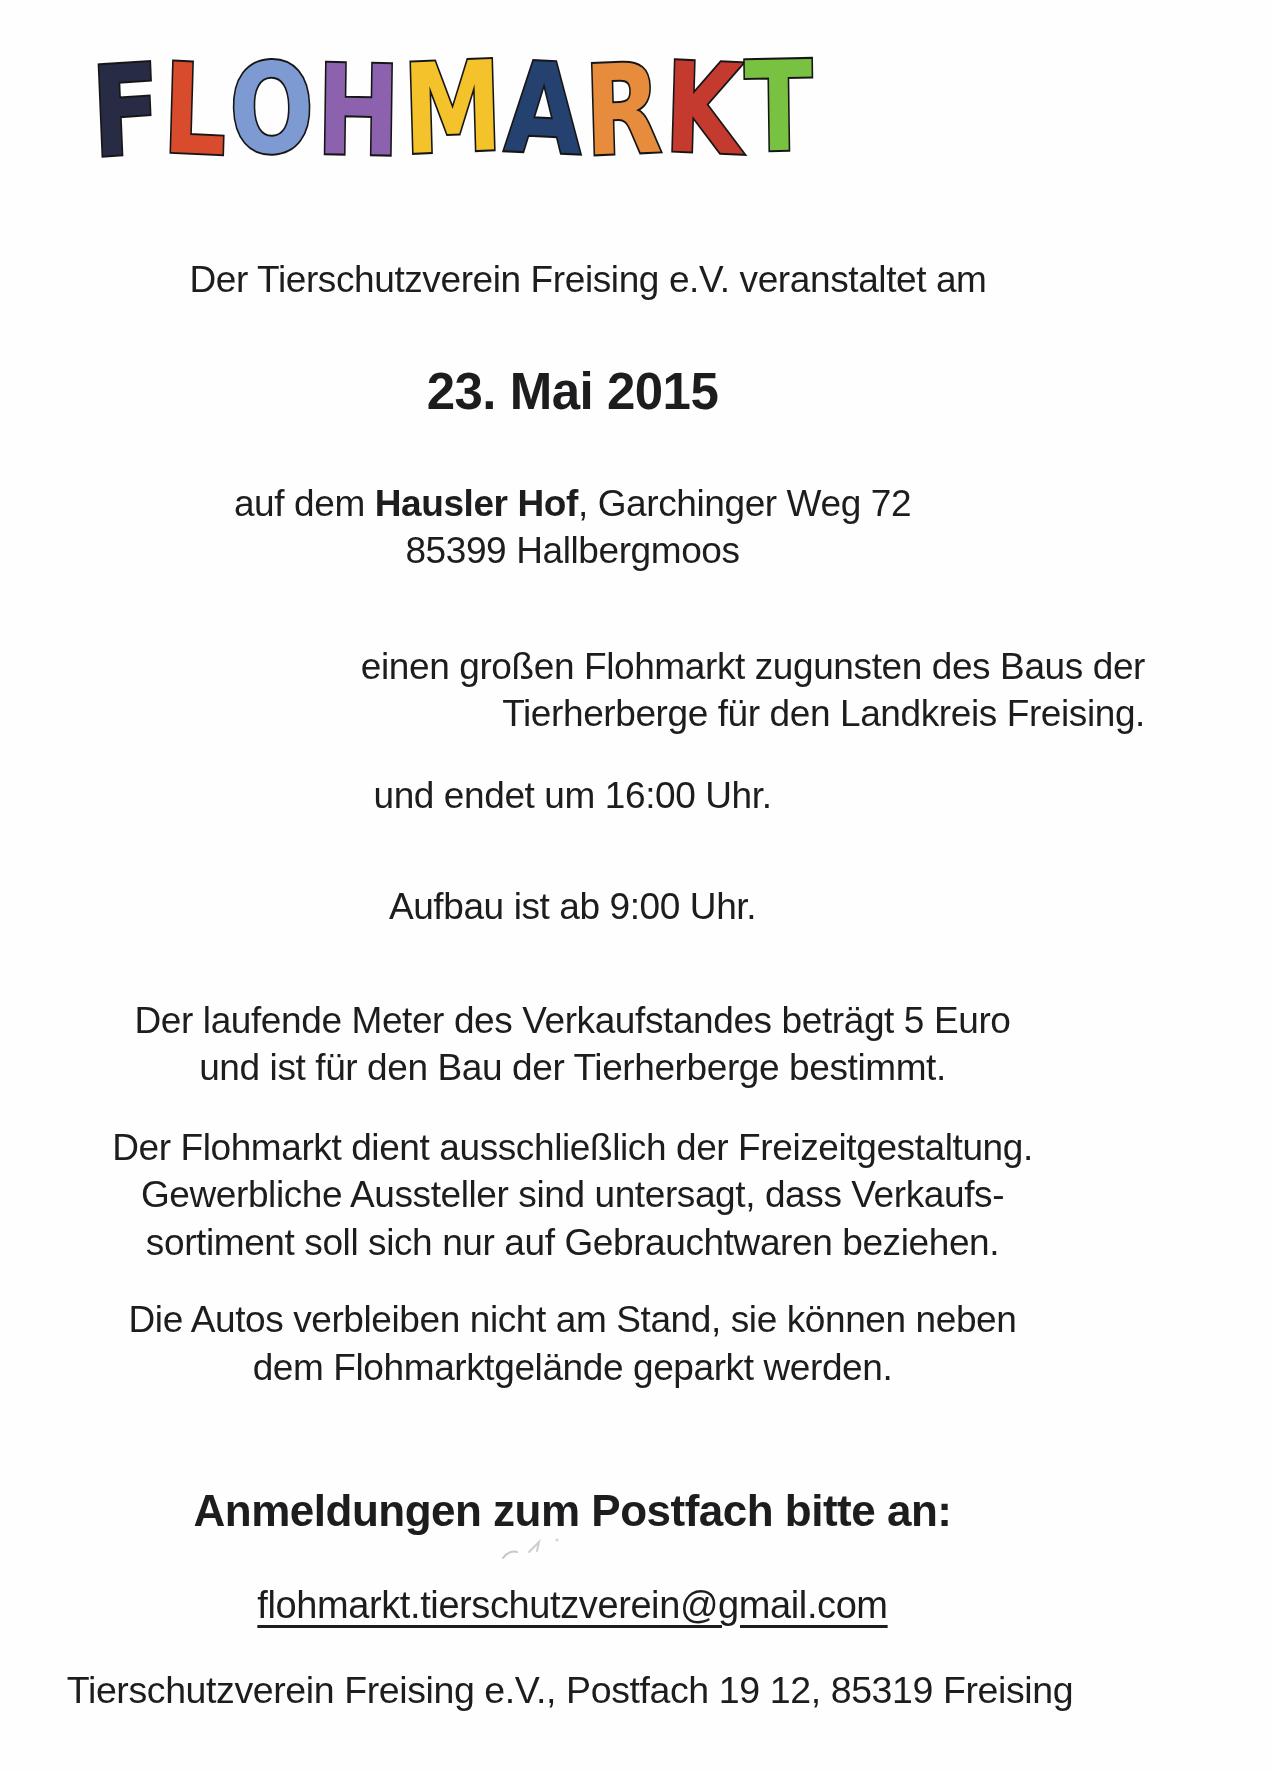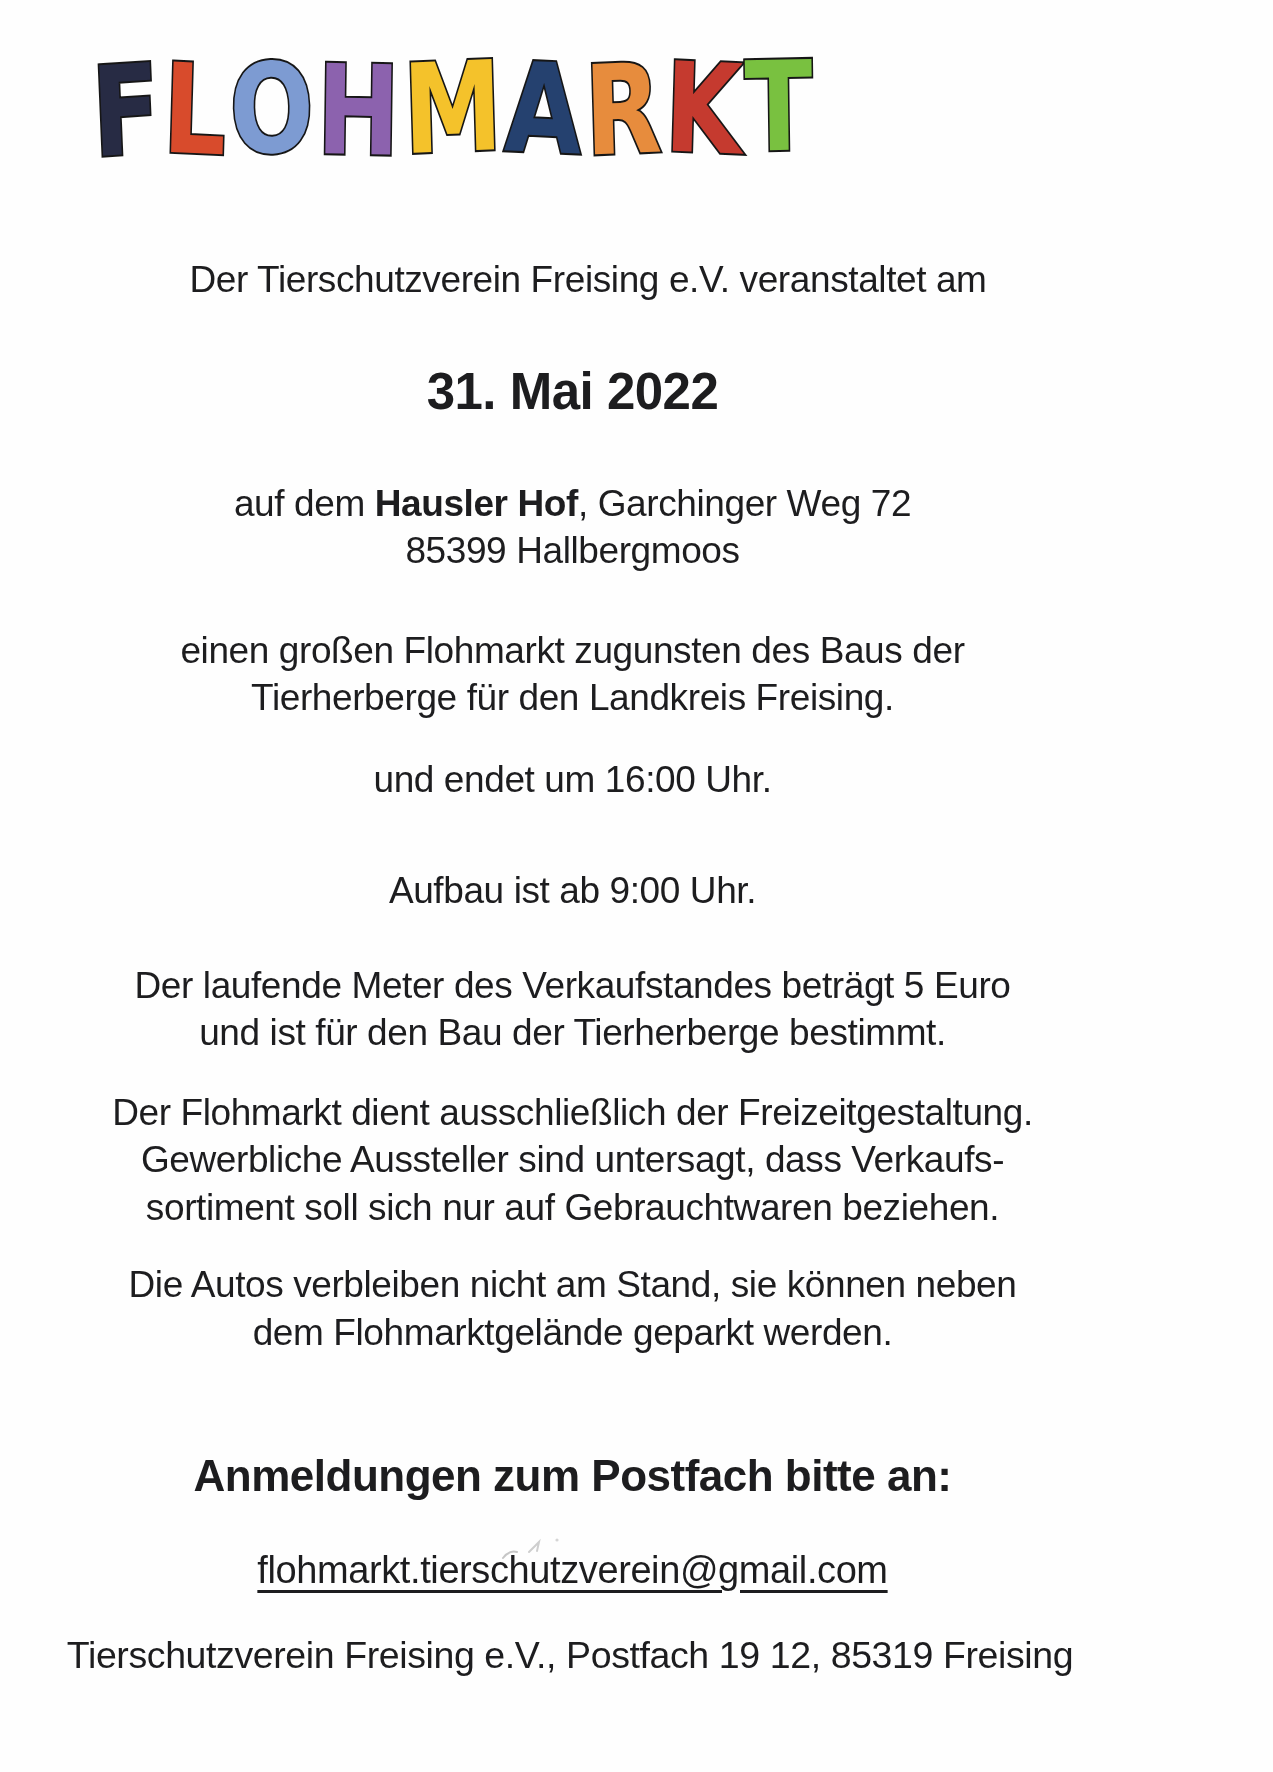--- a/index.html
+++ b/index.html
@@ -59,24 +59,24 @@
   .tl:nth-child(6) { transform: rotate(2deg); }
   .tl:nth-child(7) { transform: rotate(-2deg) translateY(1px); }
   .tl:nth-child(8) { transform: rotate(2deg); }
   .tl:nth-child(9) { transform: rotate(-1deg) translateY(-2px); }
 
   
   .line { font-size: 37px; line-height: 47.5px; }
   .intro     { margin-top: 84px; padding-left: 31px; }
   .date      { margin-top: 57px; font-size: 51px; line-height: 62px; font-weight: bold; letter-spacing: -0.5px; }
   .location  { margin-top: 57px; }
-  .purpose   { margin-top: 52px; }
+  .purpose   { margin-top: 68px; text-align: right; }
   .times     { margin-top: 34px; }
   .setup     { margin-top: 64px; }
-  .price     { margin-top: 47px; }
+  .price     { margin-top: 66px; }
   .rules     { margin-top: 32px; }
   .parking   { margin-top: 30px; }
   .reg-heading {
     margin-top: 94px;
     font-size: 44px; line-height: 52px;
     font-weight: bold; letter-spacing: -0.5px;
   }
   .email-line { margin-top: 47px; }
   .email {
     font-size: 38px;
@@ -102,21 +102,21 @@
 <div class="page">
 
   <h1 class="title" aria-label="FLOHMARKT">
     <span class="title-inner"><span class="tl" style="color: rgb(39, 43, 68);">F</span><span class="tl" style="color: rgb(216, 75, 44);">L</span><span class="tl" style="color: rgb(125, 155, 210);">O</span><span class="tl" style="color: rgb(140, 98, 174);">H</span><span class="tl" style="color: rgb(244, 194, 43);">M</span><span class="tl" style="color: rgb(37, 65, 111);">A</span><span class="tl" style="color: rgb(231, 140, 61);">R</span><span class="tl" style="color: rgb(197, 58, 47);">K</span><span class="tl" style="color: rgb(121, 193, 64);">T</span></span>
   </h1>
 
   <div class="content">
 
     <div class="intro line">Der Tierschutzverein Freising e.V. veranstaltet am</div>
 
-    <div class="date">31. Mai 2022</div>
+    <div class="date">23. Mai 2015</div>
 
     <div class="location">
       <div class="line"><span>auf dem </span><b>Hausler Hof</b><span>, Garchinger Weg 72</span></div>
       <div class="line">85399 Hallbergmoos</div>
     </div>
 
     <div class="purpose">
       <div class="line">einen großen Flohmarkt zugunsten des Baus der</div>
       <div class="line">Tierherberge für den Landkreis Freising.</div>
     </div>

